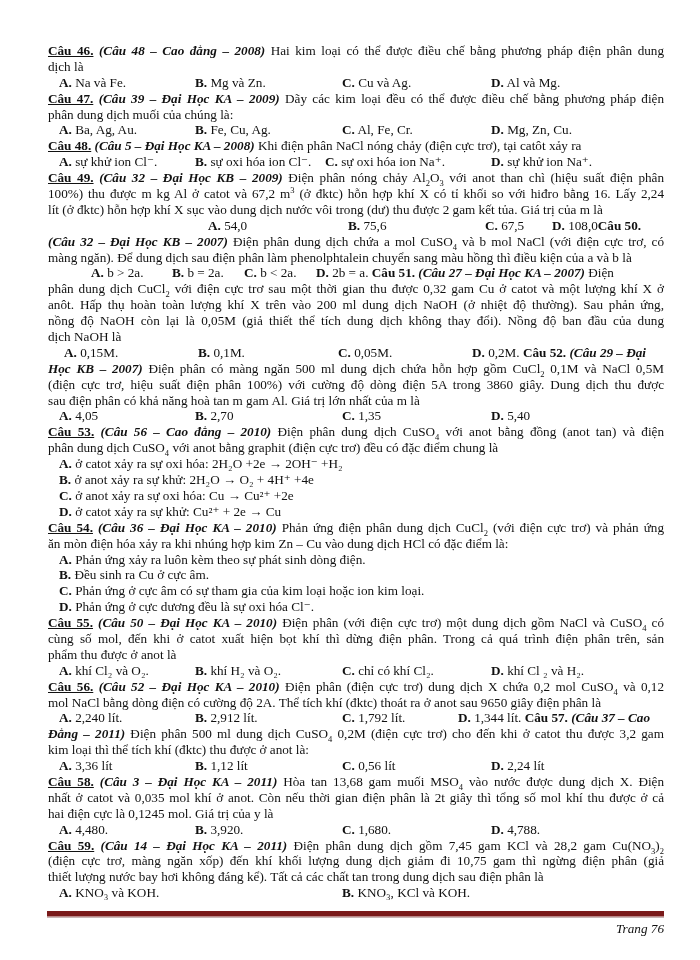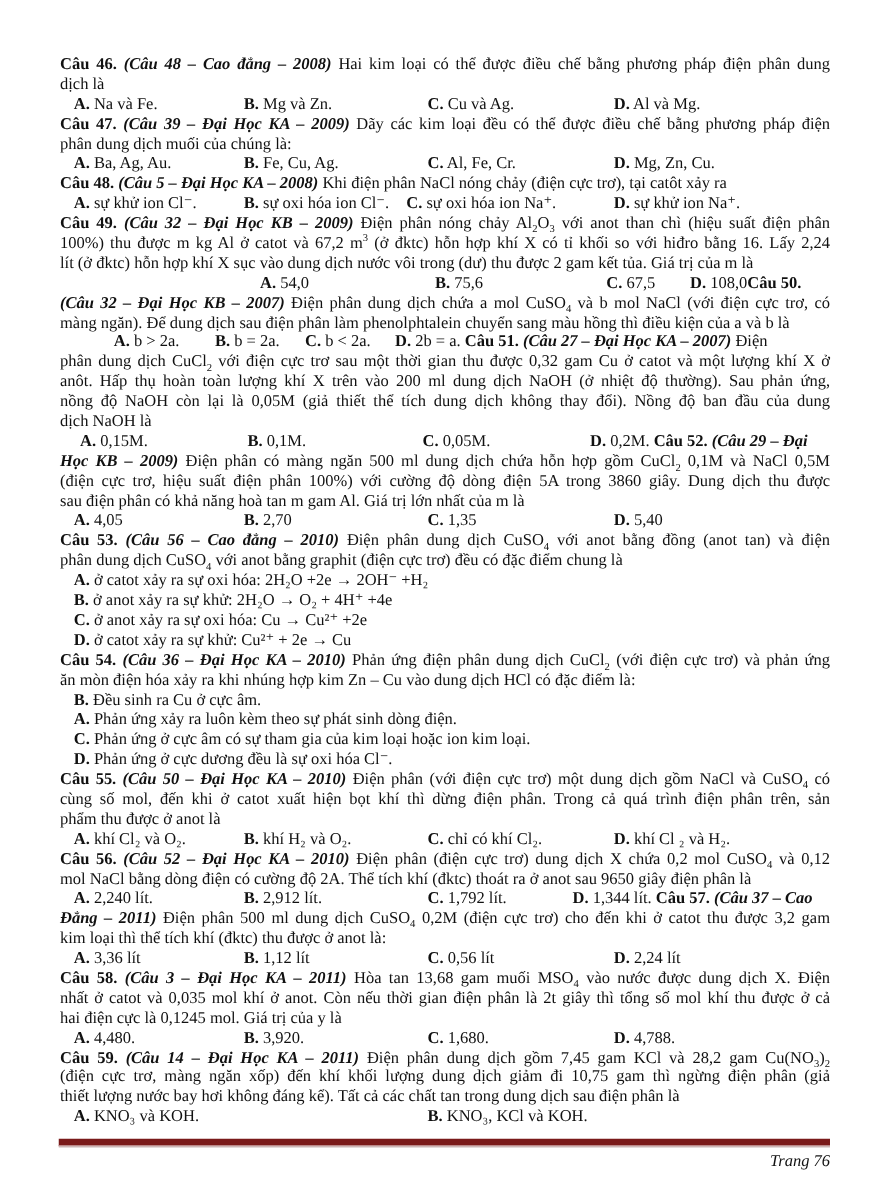--- a/index.html
+++ b/index.html
@@ -1,21 +1,21 @@
 <!DOCTYPE html>
 <html><head>
 <meta charset="utf-8">
 <style>
   html, body { margin: 0; padding: 0; background: #ffffff; }
   body { width: 700px; height: 960px; position: relative; overflow: hidden;
          font-family: "Liberation Serif", "DejaVu Serif", serif; color: #111; }
   .page { position: absolute; left: 48px; top: 43px; width: 616px; font-size: 13.2px; line-height: 15.9px; }
   .line { white-space: nowrap; height: 15.9px; position: relative; }
   .just { text-align: justify; text-align-last: justify; white-space: normal; }
-  .q { font-weight: bold; }
+  .q { font-weight: bold; text-decoration: underline; }
   .src { font-weight: bold; font-style: italic; }
   .opts { position: relative; height: 15.9px; }
   .opt { position: absolute; top: 0; white-space: nowrap; }
   .opt b { font-weight: bold; }
   .ind { padding-left: 11px; }
   sub, sup { font-size: 8.5px; line-height: 0; }
   .rule { position: absolute; left: 47px; top: 911px; width: 617px; height: 5px;
           background: #7a1a1a; border-bottom: 1px solid #b88; }
   .rule2 { position: absolute; left: 47px; top: 917px; width: 617px; height: 1px; background: #c9b5b5; }
   .footer { position: absolute; right: 36px; top: 921px; font-size: 13.2px; font-style: italic; }
@@ -74,41 +74,41 @@
   <div class="line just">anôt. Hấp thụ hoàn toàn lượng khí X trên vào 200 ml dung dịch NaOH (ở nhiệt độ thường). Sau phản ứng,</div>
   <div class="line just">nồng độ NaOH còn lại là 0,05M (giả thiết thể tích dung dịch không thay đổi). Nồng độ ban đầu của dung</div>
   <div class="line">dịch NaOH là</div>
   <div class="opts">
     <span class="opt" style="left:16px"><b>A.</b> <span>0,15M.</span></span>
     <span class="opt" style="left:150px"><b>B.</b> <span>0,1M.</span></span>
     <span class="opt" style="left:290px"><b>C.</b> <span>0,05M.</span></span>
     <span class="opt" style="left:424px"><b>D.</b> <span>0,2M.</span> <b>Câu 52.</b> <span class="src">(Câu 29 – Đại</span></span>
   </div>
 
-  <div class="line just"><span class="src">Học KB – 2009)</span><span> Điện phân có màng ngăn 500 ml dung dịch chứa hỗn hợp gồm CuCl</span><sub>2</sub><span> 0,1M và NaCl 0,5M</span></div>
+  <div class="line just"><span class="src">Học KB – 2007)</span><span> Điện phân có màng ngăn 500 ml dung dịch chứa hỗn hợp gồm CuCl</span><sub>2</sub><span> 0,1M và NaCl 0,5M</span></div>
   <div class="line just">(điện cực trơ, hiệu suất điện phân 100%) với cường độ dòng điện 5A trong 3860 giây. Dung dịch thu được</div>
   <div class="line">sau điện phân có khả năng hoà tan m gam Al. Giá trị lớn nhất của m là</div>
   <div class="opts">
     <span class="opt" style="left:11px"><b>A.</b> <span>4,05</span></span>
     <span class="opt" style="left:147px"><b>B.</b> <span>2,70</span></span>
     <span class="opt" style="left:294px"><b>C.</b> <span>1,35</span></span>
     <span class="opt" style="left:443px"><b>D.</b> <span>5,40</span></span>
   </div>
 
   <div class="line just"><span class="q">Câu 53.</span> <span class="src">(Câu 56 – Cao đẳng – 2010)</span><span> Điện phân dung dịch CuSO</span><sub>4</sub><span> với anot bằng đồng (anot tan) và điện</span></div>
   <div class="line"><span>phân dung dịch CuSO</span><sub>4</sub><span> với anot bằng graphit (điện cực trơ) đều có đặc điểm chung là</span></div>
   <div class="line ind"><b>A.</b> <span>ở catot xảy ra sự oxi hóa: 2H₂O +2e → 2OH⁻ +H₂</span></div>
   <div class="line ind"><b>B.</b> <span>ở anot xảy ra sự khử: 2H₂O → O₂ + 4H⁺ +4e</span></div>
   <div class="line ind"><b>C.</b> <span>ở anot xảy ra sự oxi hóa: Cu → Cu²⁺ +2e</span></div>
   <div class="line ind"><b>D.</b> <span>ở catot xảy ra sự khử: Cu²⁺ + 2e → Cu</span></div>
 
   <div class="line just"><span class="q">Câu 54.</span> <span class="src">(Câu 36 – Đại Học KA – 2010)</span><span> Phản ứng điện phân dung dịch CuCl</span><sub>2</sub><span> (với điện cực trơ) và phản ứng</span></div>
   <div class="line">ăn mòn điện hóa xảy ra khi nhúng hợp kim Zn – Cu vào dung dịch HCl có đặc điểm là:</div>
+  <div class="line ind"><b>A.</b> <span>Phản ứng xảy ra luôn kèm theo sự phát sinh dòng điện.</span></div>
   <div class="line ind"><b>B.</b> <span>Đều sinh ra Cu ở cực âm.</span></div>
-  <div class="line ind"><b>A.</b> <span>Phản ứng xảy ra luôn kèm theo sự phát sinh dòng điện.</span></div>
   <div class="line ind"><b>C.</b> <span>Phản ứng ở cực âm có sự tham gia của kim loại hoặc ion kim loại.</span></div>
   <div class="line ind"><b>D.</b> <span>Phản ứng ở cực dương đều là sự oxi hóa Cl⁻.</span></div>
 
   <div class="line just"><span class="q">Câu 55.</span> <span class="src">(Câu 50 – Đại Học KA – 2010)</span><span> Điện phân (với điện cực trơ) một dung dịch gồm NaCl và CuSO</span><sub>4</sub><span> có</span></div>
   <div class="line just">cùng số mol, đến khi ở catot xuất hiện bọt khí thì dừng điện phân. Trong cả quá trình điện phân trên, sản</div>
   <div class="line">phẩm thu được ở anot là</div>
   <div class="opts">
     <span class="opt" style="left:11px"><b>A.</b> <span>khí Cl₂ và O₂.</span></span>
     <span class="opt" style="left:147px"><b>B.</b> <span>khí H₂ và O₂.</span></span>
     <span class="opt" style="left:294px"><b>C.</b> <span>chỉ có khí Cl₂.</span></span>

